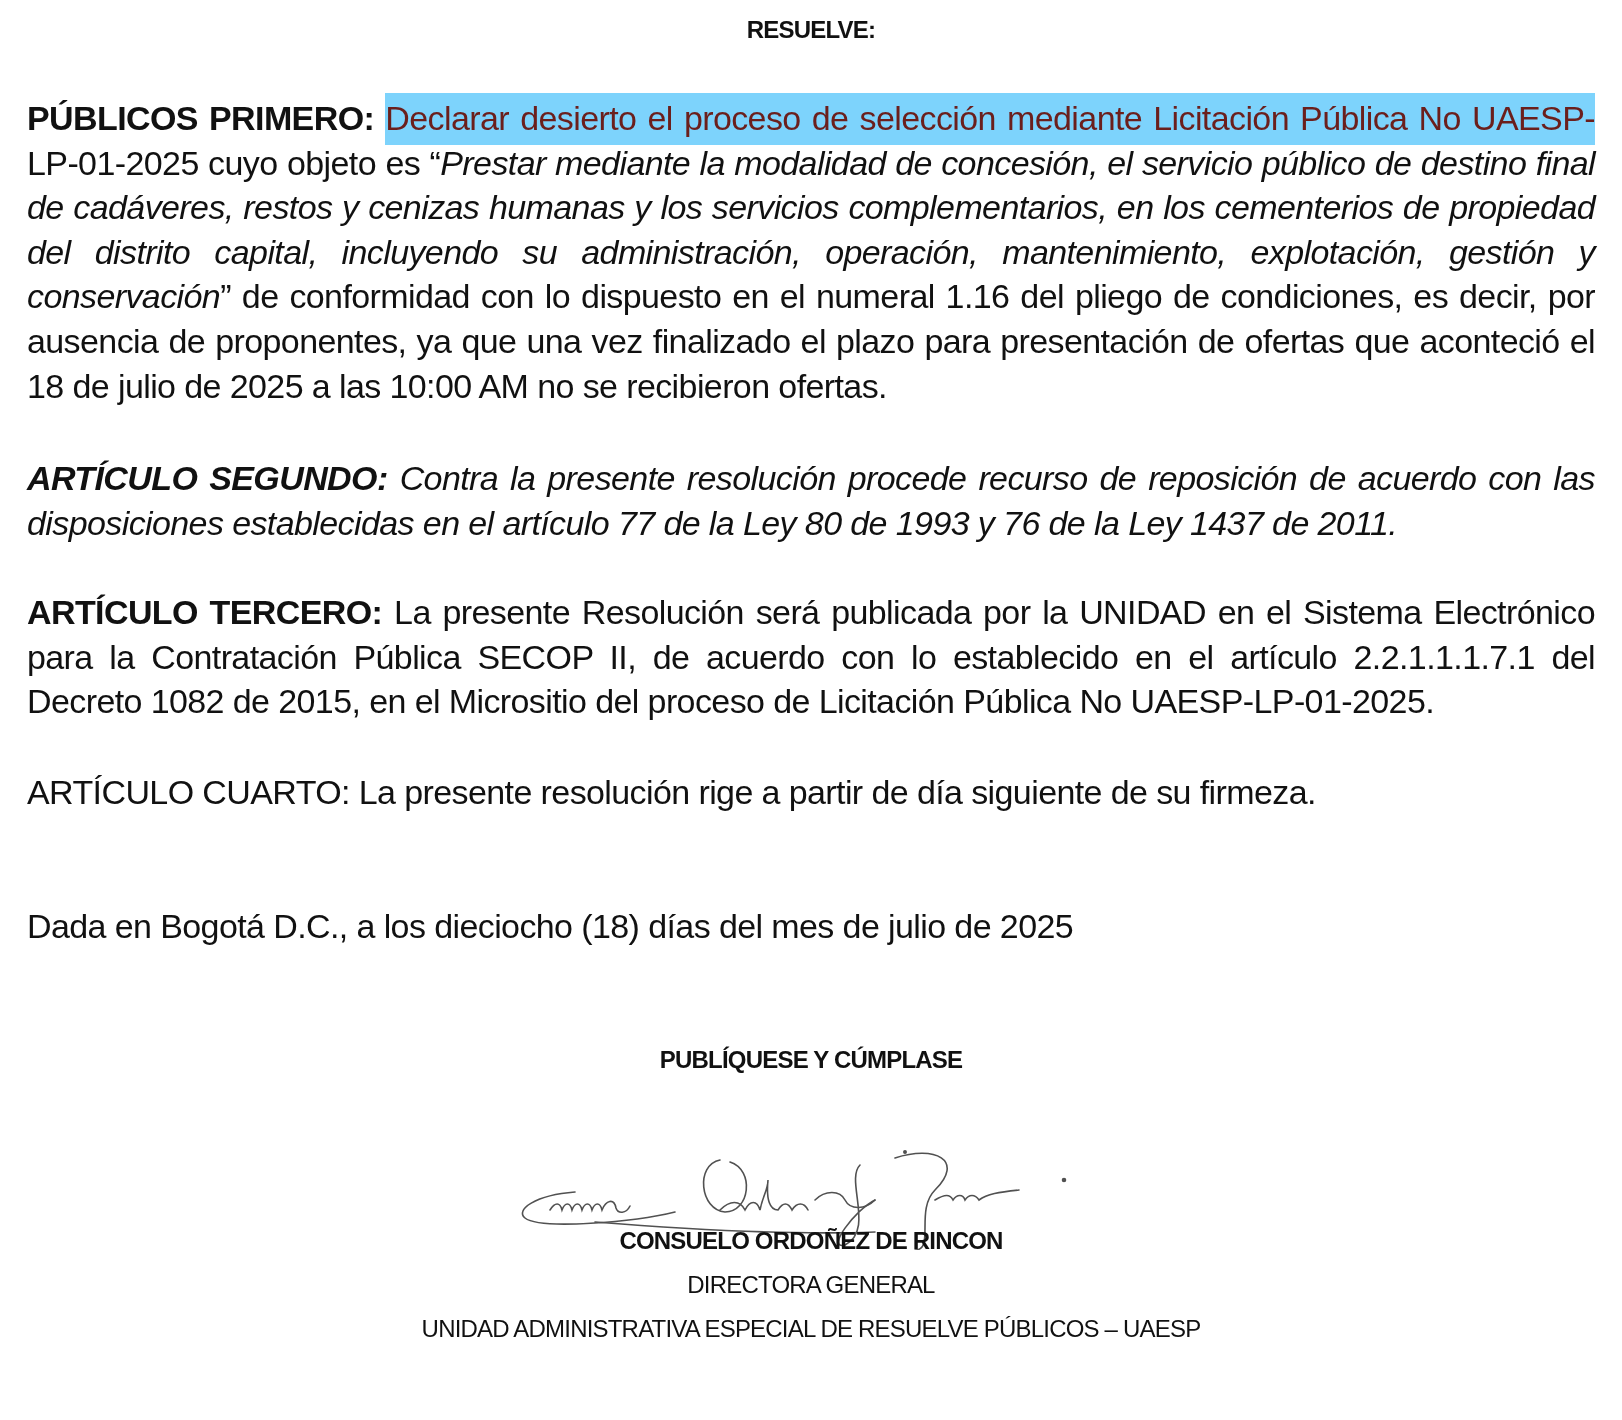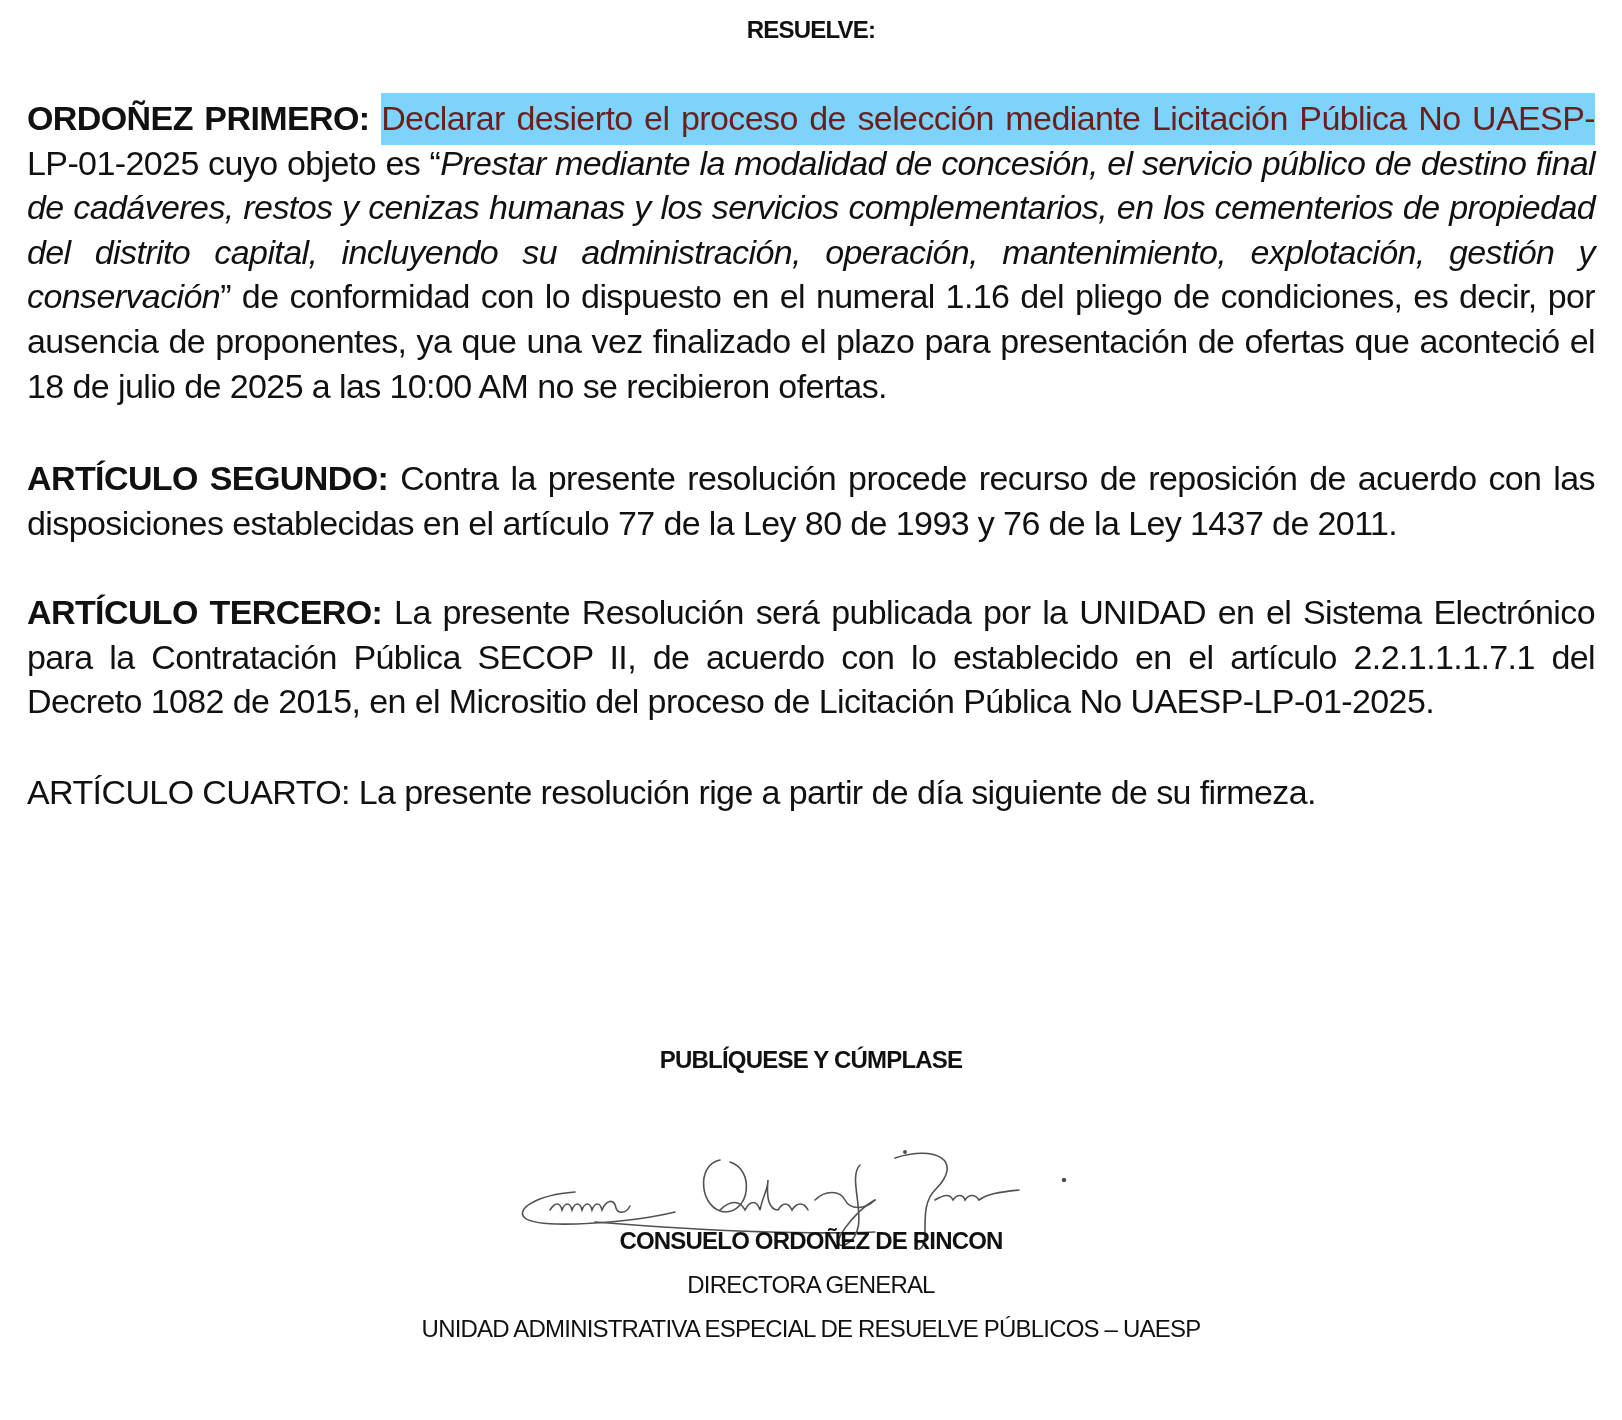--- a/index.html
+++ b/index.html
@@ -73,40 +73,41 @@
 </head>
 <body>
 
 <div class="page">
 
   <div class="top-fragment"></div>
 
   <div class="center b" style="top:10px; line-height:40px;">RESUELVE:</div>
 
   <div class="line-block justify" style="top:96px;">
-    <span class="b">ORDOÑEZ PRIMERO:</span>
+    <span class="b">PÚBLICOS PRIMERO:</span>
     <span class="hl">Declarar desierto el proceso de selección mediante Licitación Pública No UAESP-</span>
     <span>LP-01-2025 cuyo objeto es “</span><span class="i">Prestar mediante la modalidad de concesión, el servicio público de destino final de cadáveres, restos y cenizas humanas y los servicios complementarios, en los cementerios de propiedad del distrito capital, incluyendo su administración, operación, mantenimiento, explotación, gestión y conservación</span><span>” de conformidad con lo dispuesto en el numeral 1.16 del pliego de condiciones, es decir, por ausencia de proponentes, ya que una vez finalizado el plazo para presentación de ofertas que aconteció el 18 de julio de 2025 a las 10:00 AM no se recibieron ofertas.</span>
   </div>
 
-  <div class="line-block justify" style="top:456px;">
+  <div class="line-block justify" style="top:456px;font-style:italic;">
     <span class="b">ARTÍCULO SEGUNDO:</span>
     <span>Contra la presente resolución procede recurso de reposición de acuerdo con las disposiciones establecidas en el artículo 77 de la Ley 80 de 1993 y 76 de la Ley 1437 de 2011.</span>
   </div>
 
   <div class="line-block justify" style="top:590px;">
     <span class="b">ARTÍCULO TERCERO:</span>
     <span>La presente Resolución será publicada por la UNIDAD en el Sistema Electrónico para la Contratación Pública SECOP II, de acuerdo con lo establecido en el artículo 2.2.1.1.1.7.1 del Decreto 1082 de 2015, en el Micrositio del proceso de Licitación Pública No UAESP-LP-01-2025.</span>
   </div>
 
   <div class="line-block" style="top:770px;">
     <span>ARTÍCULO CUARTO:</span>
     <span>La presente resolución rige a partir de día siguiente de su firmeza.</span>
   </div>
 
+  <div class="line-block" style="top:904px;">Dada en Bogotá D.C., a los dieciocho (18) días del mes de julio de 2025</div>
 
   <div class="center b" style="top:1040px; line-height:40px;">PUBLÍQUESE Y CÚMPLASE</div>
 
   <svg class="sig" viewBox="0 0 560 110">
     <g fill="none" stroke="#333" stroke-width="1.6" stroke-linecap="round" opacity="0.85">
       <path d="M60 52 C 20 55, 0 70, 10 78 C 25 90, 120 82, 160 72"></path>
       <path d="M35 70 c 5 -8, 10 -8, 12 0 c 3 -8, 8 -8, 10 0 c 3 -8, 8 -8, 10 0 c 3 -8, 8 -8, 10 0 c 3 -8, 8 -8, 10 0 c 4 -10, 12 -12, 14 -2 c 2 6, 10 6, 14 -2"></path>
       <path d="M205 20 C 180 25, 185 70, 210 72 C 235 72, 240 30, 215 22"></path>
       <path d="M205 70 c 10 -10, 20 -10, 25 0 c 5 -10, 12 -10, 15 0 c 3 -15, 8 -20, 8 -30 c -2 20, 2 30, 10 30 c 5 -8, 10 -8, 14 0 c 5 -8, 12 -8, 16 0"></path>
       <path d="M300 60 c 10 -10, 25 -10, 30 0 c 5 10, 20 10, 30 0"></path>

